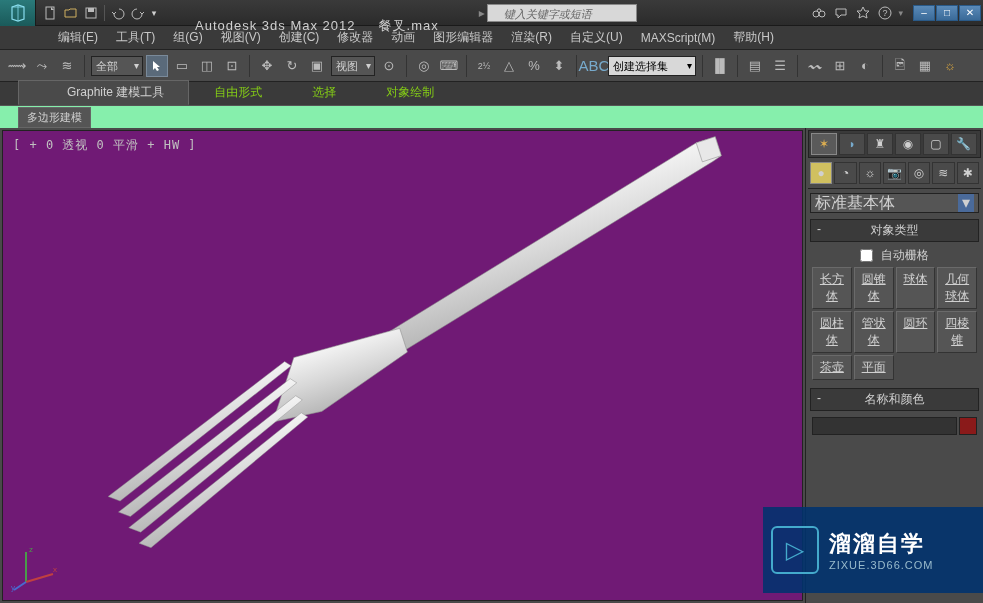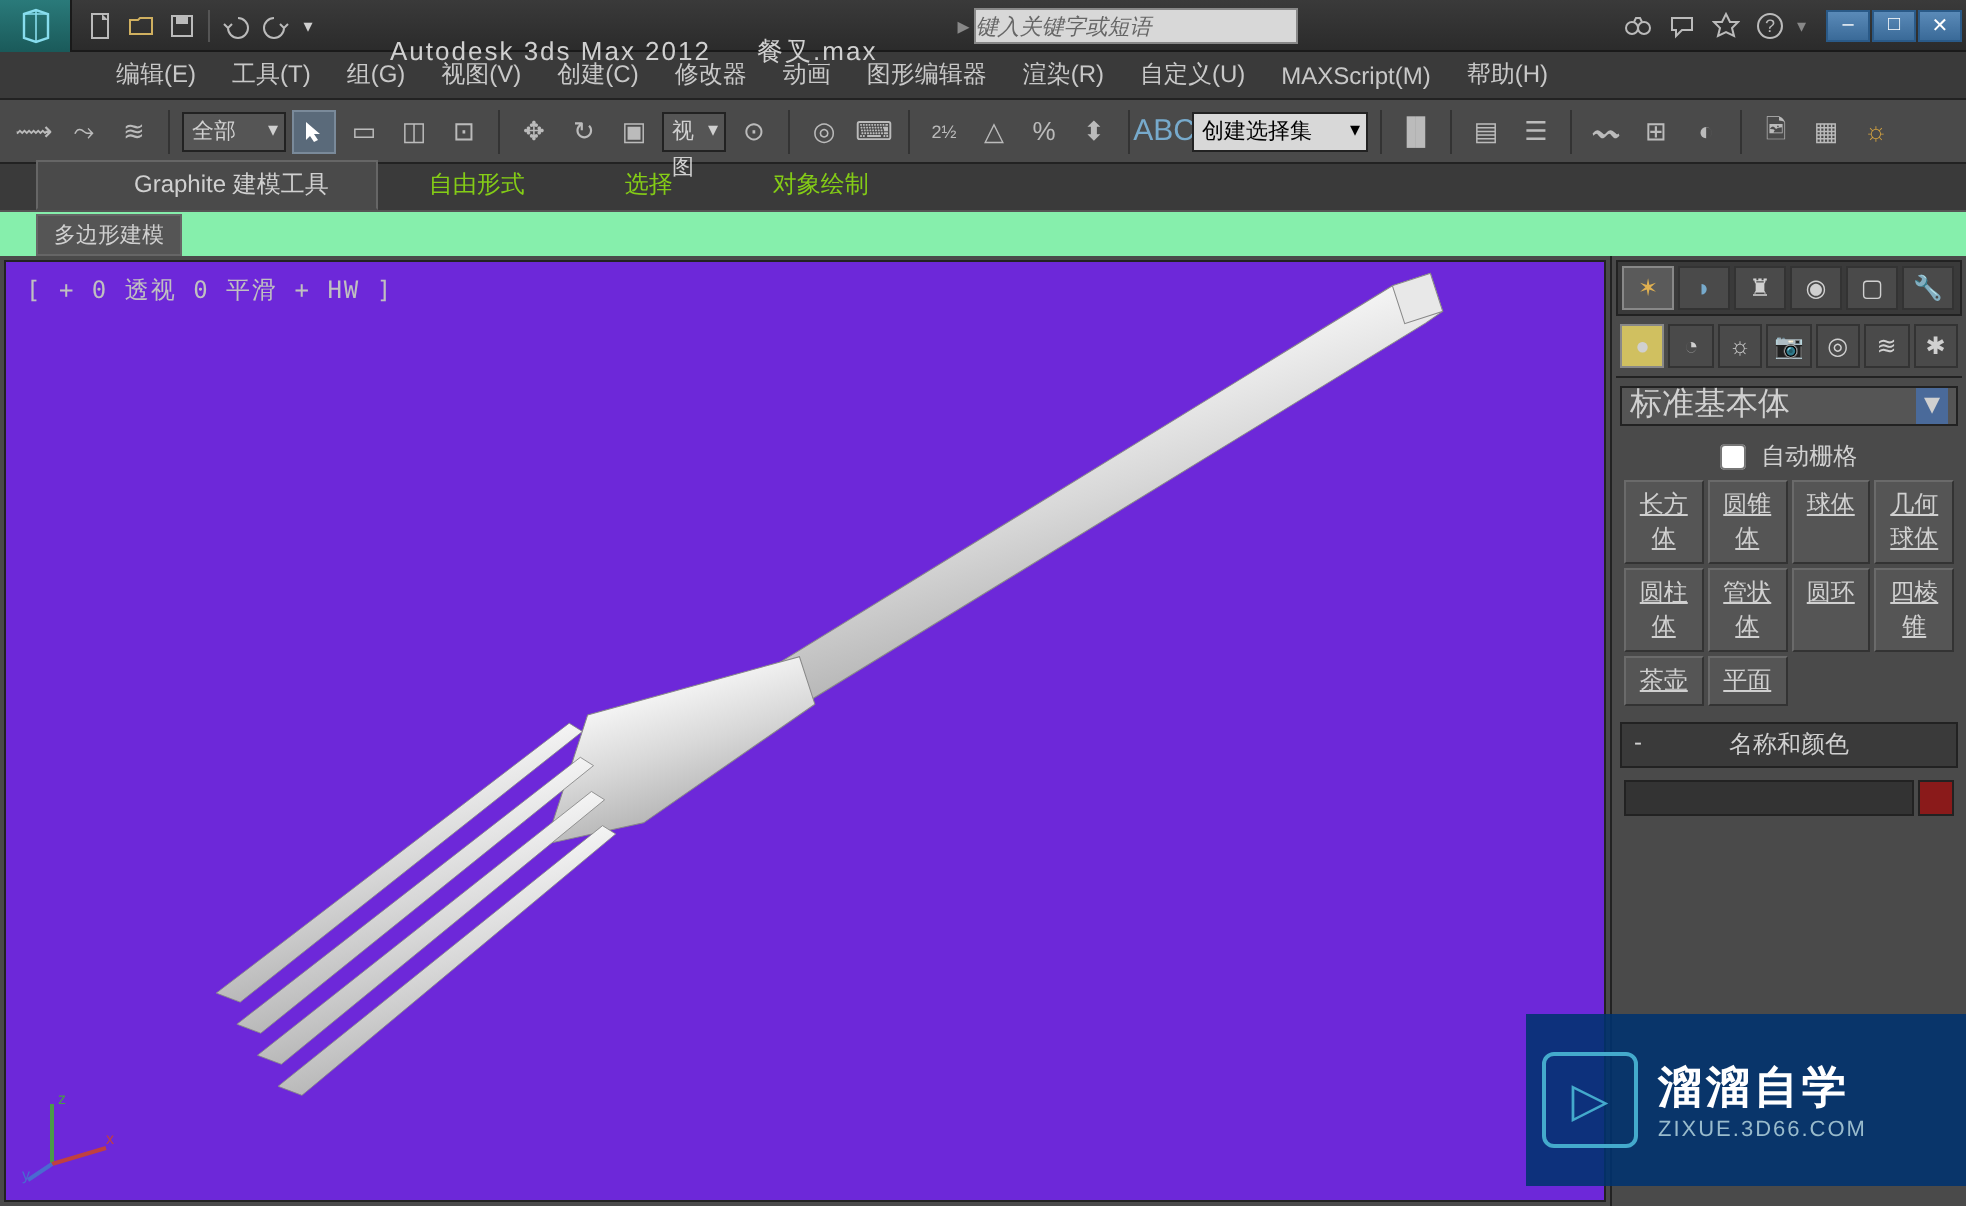--- a/index.html
+++ b/index.html
@@ -6,51 +6,51 @@
 body { width: 983px; height: 603px; background: #4a4a4a; overflow: hidden; font-size: 12px; color: #d0d0d0; position: relative; }
 
 
 .titlebar { height: 26px; background: linear-gradient(#3a3a3a, #2b2b2b); display: flex; align-items: center; border-bottom: 1px solid #1a1a1a; }
 .logo { width: 36px; height: 26px; background: linear-gradient(#2a7a7a, #1a5a5a); display: flex; align-items: center; justify-content: center; border-right: 1px solid #1a1a1a; color: #9de; font-weight: bold; }
 .logo svg { width: 20px; height: 20px; }
 .qat { display: flex; align-items: center; gap: 2px; padding: 0 6px; }
 .qat-btn { width: 18px; height: 18px; display: flex; align-items: center; justify-content: center; cursor: pointer; }
 .qat-sep { width: 1px; height: 16px; background: #555; margin: 0 2px; }
 .title-text { flex: 0 0 auto; color: #d0d0d0; font-size: 13px; padding: 0 40px 0 30px; letter-spacing: 1px; margin-top: 27px; }
-.search-box { background: #d8d8d8; height: 18px; width: 162px; padding: 0 0; color: #666; font-style: italic; font-size: 11px; line-height: 18px; border: 1px solid #888; }
+.search-box { background: #d8d8d8; height: 18px; width: 150px; padding: 0 16px; color: #666; font-style: italic; font-size: 11px; line-height: 18px; border: 1px solid #888; }
 .title-right { margin-left: auto; display: flex; align-items: center; gap: 4px; padding-right: 2px; }
 .title-icon { width: 18px; height: 18px; display: flex; align-items: center; justify-content: center; }
 .win-btns { display: flex; gap: 1px; margin-left: 6px; }
 .win-btn { width: 22px; height: 16px; background: linear-gradient(#5a8ab8, #3a6a98); border: 1px solid #2a5a88; display: flex; align-items: center; justify-content: center; font-size: 10px; color: #fff; }
 
 
 .menubar { height: 24px; background: #3a3a3a; display: flex; align-items: center; padding-left: 50px; gap: 2px; border-bottom: 1px solid #222; }
 .menu-item { padding: 2px 8px; color: #c8c8c8; font-size: 12px; cursor: pointer; }
 
 
 .toolbar { height: 32px; background: #4a4a4a; border-bottom: 1px solid #222; display: flex; align-items: center; padding: 0 6px; gap: 3px; }
 .tool-btn { width: 22px; height: 22px; border: 1px solid transparent; display: flex; align-items: center; justify-content: center; cursor: pointer; color: #bbb; font-size: 13px; }
 .tool-btn.active { background: #5a6a7a; border-color: #7a8a9a; }
 .tool-sep { width: 1px; height: 22px; background: #333; margin: 0 3px; }
 .tool-combo { height: 20px; background: #555; border: 1px solid #222; color: #d0d0d0; font-size: 11px; padding: 0 16px 0 4px; position: relative; line-height: 18px; }
 .tool-combo::after { content: "▾"; position: absolute; right: 3px; top: 0; font-size: 10px; }
 .tool-combo.sel { width: 52px; }
-.tool-combo.vp { width: 32px; }
+.tool-combo.vp { width: 44px; }
 .tool-combo.named { width: 88px; background: #d8d8d8; color: #000; }
 
 
 .ribbon-tabs { height: 24px; background: #3a3a3a; display: flex; align-items: flex-end; padding-left: 18px; border-bottom: 1px solid #555; }
 .ribbon-tab { padding: 3px 24px; font-size: 12px; color: #84cc16; border: 1px solid transparent; cursor: pointer; }
 .ribbon-tab.active { background: #4a4a4a; border-color: #666; border-bottom-color: #4a4a4a; color: #d0d0d0; padding-left: 48px; }
 .ribbon-sub { height: 22px; background: #86efac; display: flex; align-items: center; padding-left: 18px; }
 .ribbon-sub-btn { background: #555; border: 1px solid #666; padding: 2px 8px; font-size: 11px; color: #d0d0d0; }
 
 
 .main { display: flex; height: calc(603px - 26px - 24px - 32px - 24px - 22px); }
-.viewport-area { flex: 1; background: #6d28d9; position: relative; border: 1px solid #222; margin: 2px; }
+.viewport-area { flex: 1; background: #701a75; position: relative; border: 1px solid #222; margin: 2px; }
 .vp-label { position: absolute; top: 6px; left: 10px; color: #c0c0c0; font-size: 12px; font-family: monospace; letter-spacing: 1px; }
 .vp-canvas { width: 100%; height: 100%; }
 .axis-gizmo { position: absolute; bottom: 8px; left: 8px; width: 50px; height: 50px; }
 
 
 .cmd-panel { width: 178px; background: #4a4a4a; border-left: 1px solid #222; display: flex; flex-direction: column; padding: 2px; }
 .cmd-tabs { display: flex; gap: 2px; padding: 2px; background: #3a3a3a; border: 1px solid #222; }
 .cmd-tab { width: 26px; height: 22px; border: 1px solid #333; display: flex; align-items: center; justify-content: center; background: #4a4a4a; cursor: pointer; }
 .cmd-tab.active { background: #5a5a5a; border-color: #888; }
 .cmd-subtabs { display: flex; gap: 2px; padding: 4px 2px; border-bottom: 1px solid #222; }
@@ -275,20 +275,21 @@
     <div class="cmd-subtabs">
       <div class="cmd-subtab active">●</div>
       <div class="cmd-subtab">◔</div>
       <div class="cmd-subtab">☼</div>
       <div class="cmd-subtab">📷</div>
       <div class="cmd-subtab">◎</div>
       <div class="cmd-subtab">≋</div>
       <div class="cmd-subtab">✱</div>
     </div>
     <div class="cmd-combo">标准基本体</div>
+    <div class="rollout-header">对象类型</div>
     <div class="autogrid">
       <input type="checkbox" style="">
       <span>自动栅格</span>
     </div>
     <div class="obj-grid">
       <div class="obj-btn">长方体</div>
       <div class="obj-btn">圆锥体</div>
       <div class="obj-btn">球体</div>
       <div class="obj-btn">几何球体</div>
       <div class="obj-btn">圆柱体</div>

